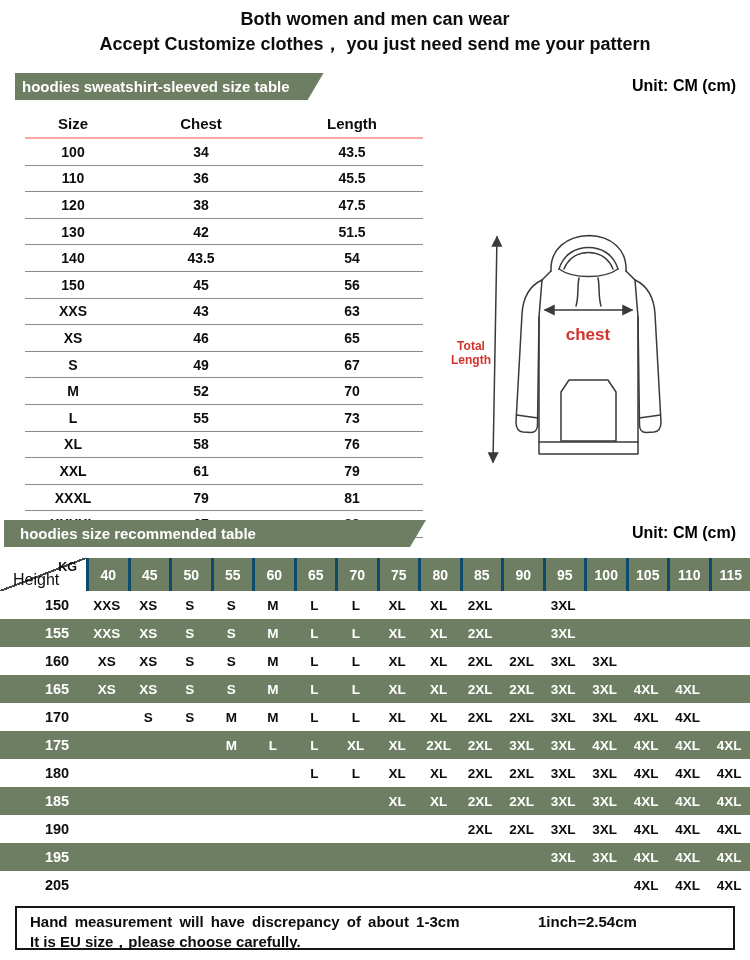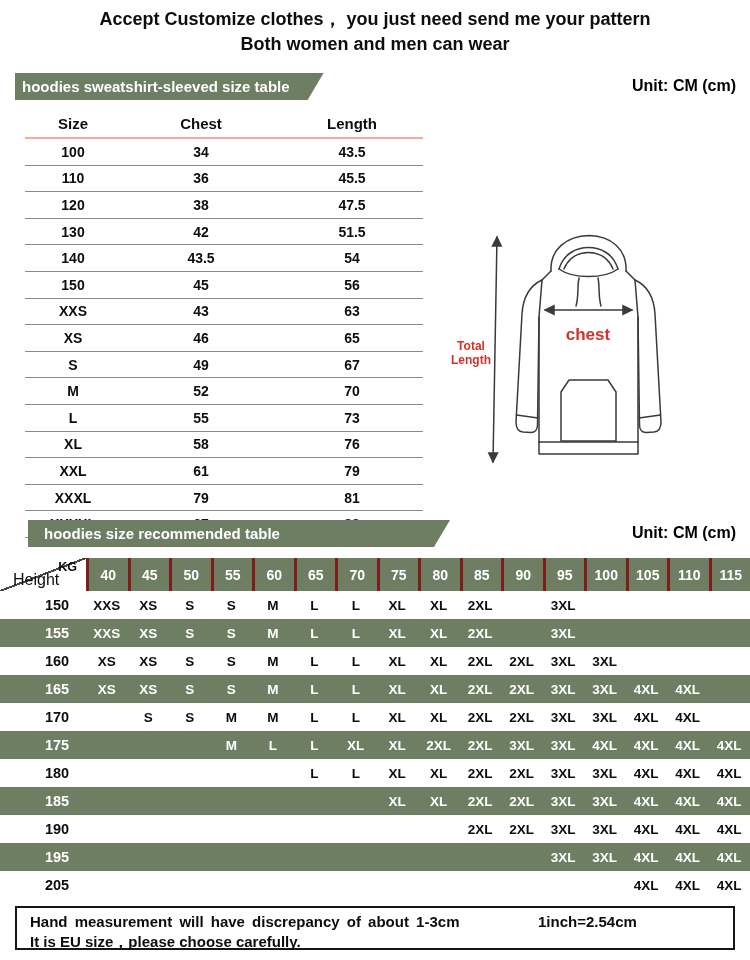--- a/index.html
+++ b/index.html
@@ -4,57 +4,57 @@
 <style>
   html,body{margin:0;padding:0;background:#ffffff;}
   .page{position:relative;width:750px;height:960px;background:#fff;font-family:"Liberation Sans",sans-serif;color:#111;overflow:hidden;}
 
   .top-header{position:absolute;top:7px;left:0;width:100%;text-align:center;font-weight:bold;font-size:18px;line-height:25px;color:#0d0d0d;}
 
   .banner{position:absolute;height:27px;background:var(--green);color:#fff;font-weight:bold;font-size:15px;line-height:27px;
           padding:0 34px 0 16px;box-sizing:border-box;white-space:nowrap;
           clip-path:polygon(0 0,100% 0,calc(100% - 16px) 100%,0 100%);}
   #banner1{left:15px;top:73px;min-width:308px;padding-left:7px;}
-  #banner2{left:28px;top:520px;min-width:422px;}
+  #banner2{left:4px;top:520px;min-width:422px;}
   .unit{position:absolute;right:14px;font-weight:bold;font-size:16px;color:#000;}
   #unit1{top:77px;}
   #unit2{top:524px;}
 
   table.size{position:absolute;left:25px;top:110px;width:398px;border-collapse:collapse;}
   table.size th{font-size:15px;font-weight:bold;text-align:center;height:25px;border-bottom:2px solid #fca5a5;color:#0d0d0d;}
   table.size td{font-size:14px;font-weight:bold;text-align:center;height:23.6px;border-bottom:1px solid #8a8a8a;color:#0d0d0d;}
 
   .hoodie{position:absolute;left:438px;top:222px;}
   .hoodie text{font-family:"Liberation Sans",sans-serif;}
   .red-label{fill:var(--red);font-weight:bold;}
 
   .rec{position:absolute;left:0;top:558px;width:750px;}
   .rec-header{display:grid;grid-template-columns:86px repeat(16,1fr);height:33px;}
   .corner{position:relative;background:linear-gradient(to bottom right,#fff calc(50% - 1px),#474747 calc(50% - 1px),#474747 calc(50% + 1px),#fff calc(50% + 1px));}
   .corner .kg{position:absolute;top:2px;right:9px;font-size:12.5px;font-weight:bold;color:#0d0d0d;}
   .corner .ht{position:absolute;bottom:2px;left:13px;font-size:16px;font-weight:normal;color:#0d0d0d;}
-  .kg-cell{background:var(--green);color:#fff;font-weight:bold;font-size:14px;display:flex;align-items:center;justify-content:center;border-left:3px solid #7f1d1d;box-sizing:border-box;}
+  .kg-cell{background:var(--green);color:#fff;font-weight:bold;font-size:14px;display:flex;align-items:center;justify-content:center;border-left:3px solid #0c4a6e;box-sizing:border-box;}
   .rec-row{display:grid;grid-template-columns:86px repeat(16,1fr);height:28px;color:#0d0d0d;}
   .rec-row.green{background:var(--green);color:#fff;}
   .rec-row .hcell{font-weight:bold;font-size:14.5px;display:flex;align-items:center;justify-content:center;padding-left:28px;box-sizing:border-box;}
   .rec-row .cell{font-weight:bold;font-size:13.5px;display:flex;align-items:center;justify-content:center;}
 
   .footer{position:absolute;left:15px;top:906px;width:720px;height:44px;border:2px solid #161616;box-sizing:border-box;font-weight:bold;font-size:15px;color:#0d0d0d;}
   .f1{position:relative;margin:5px 0 0 13px;word-spacing:3px;}
   .f1 .right{position:absolute;left:508px;top:0;word-spacing:0;}
   .f2{margin:3px 0 0 13px;}
 </style>
 </head>
 <body>
 
 <div class="page">
 
   <div class="top-header">
+    <div>Both women and men can wear</div>
     <div>Accept Customize clothes， you just need send me your pattern</div>
-    <div>Both women and men can wear</div>
   </div>
 
   <div class="banner" id="banner1">hoodies sweatshirt-sleeved size table</div>
   <div class="unit" id="unit1">Unit: CM (cm)</div>
 
   <table class="size">
     <colgroup>
         <col style="width:96px">
         <col style="width:160px">
         <col style="width:142px">

